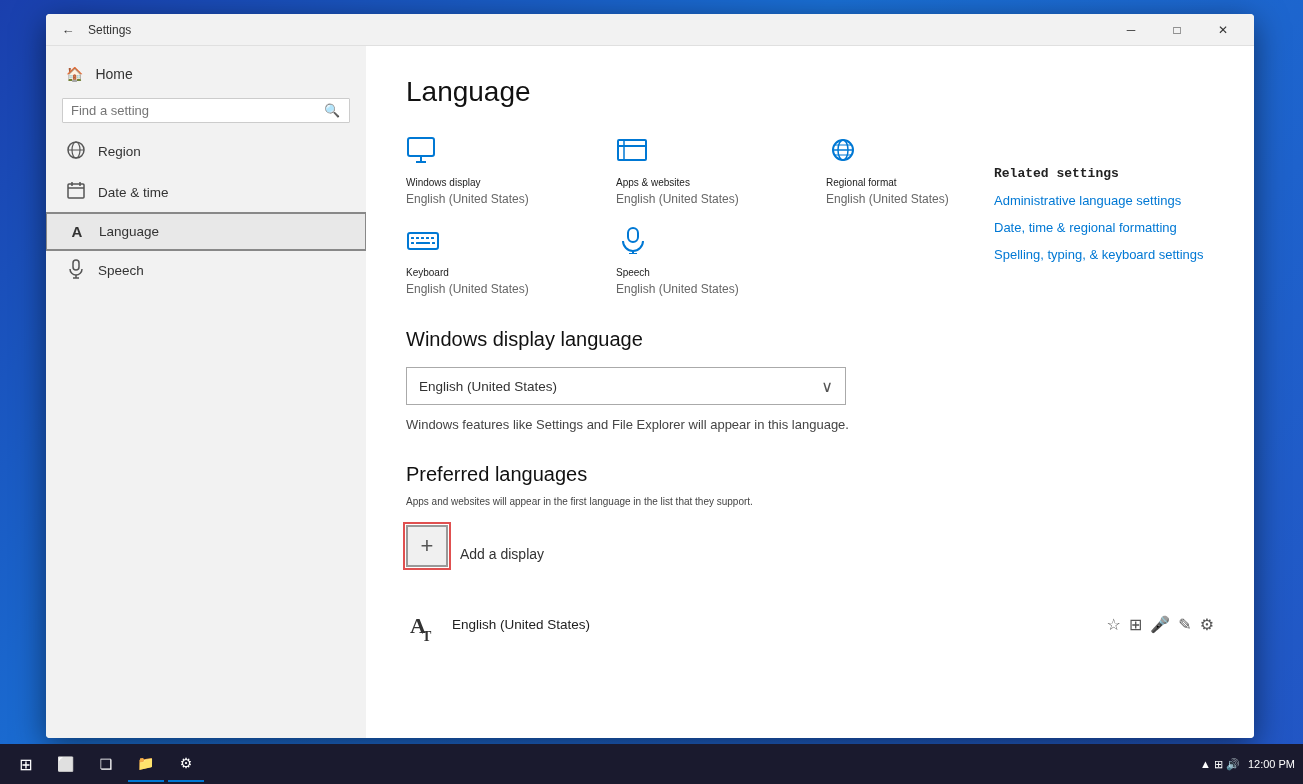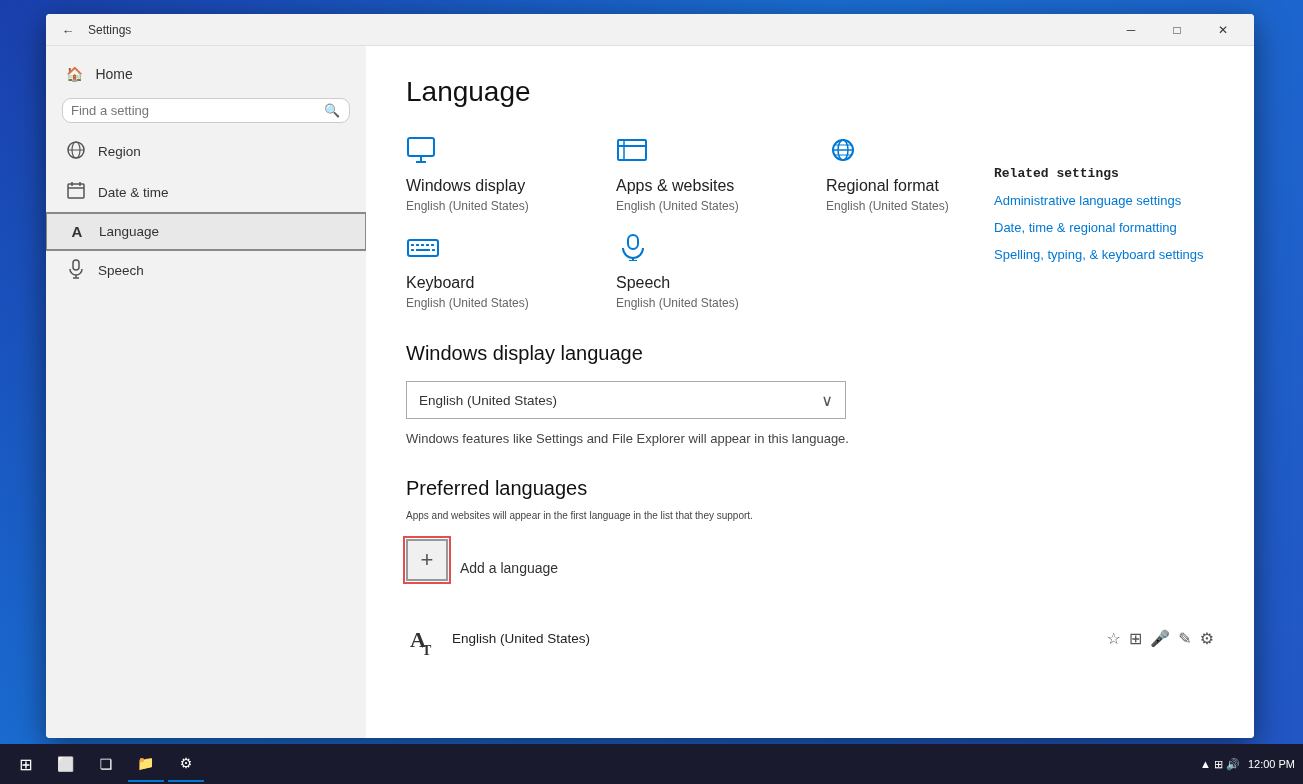--- a/index.html
+++ b/index.html
@@ -133,21 +133,21 @@
       font-size: 14px;
       color: #333;
       cursor: pointer;
     }
     .sidebar-search {
       margin: 8px 16px;
       display: flex;
       align-items: center;
       background: white;
       border: 1px solid #ccc;
-      border-radius: 9px;
+      border-radius: 1px;
       padding: 4px 8px;
     }
     .sidebar-search input {
       border: none;
       outline: none;
       font-size: 13px;
       flex: 1;
       background: transparent;
       color: #555;
     }
@@ -208,21 +208,21 @@
       flex-direction: column;
       gap: 4px;
       cursor: pointer;
     }
     .icon-card-icon {
       color: #0078d4;
       font-size: 28px;
       margin-bottom: 2px;
     }
     .icon-card-title {
-      font-size: 16px;
+      font-size: 10px;
       color: #222;
     }
     .icon-card-subtitle {
       font-size: 12px;
       color: #666;
     }
 
     
     .icon-card svg {
       width: 34px;
@@ -522,21 +522,21 @@
         <span class="dropdown-arrow">∨</span>
       </div>
 
       <p class="dropdown-desc">Windows features like Settings and File Explorer will appear in this language.</p>
 
       <h2 class="preferred-title">Preferred languages</h2>
       <p class="preferred-desc">Apps and websites will appear in the first language in the list that they support.</p>
 
       <div class="add-language-row">
         <div class="add-language-btn">+</div>
-        <span class="add-language-label">Add a language</span>
+        <span class="add-language-label">Add a display</span>
       </div>
 
       <div class="language-entry">
         <div class="language-icon">
           <svg width="36" height="36" viewBox="0 0 36 36" fill="none">
             <text x="4" y="26" font-size="22" font-weight="bold" fill="#333" font-family="serif">A</text>
             <text x="16" y="32" font-size="14" font-weight="bold" fill="#333" font-family="serif" baseline-shift="-2">T</text>
           </svg>
         </div>
         <span class="language-name">English (United States)</span>

